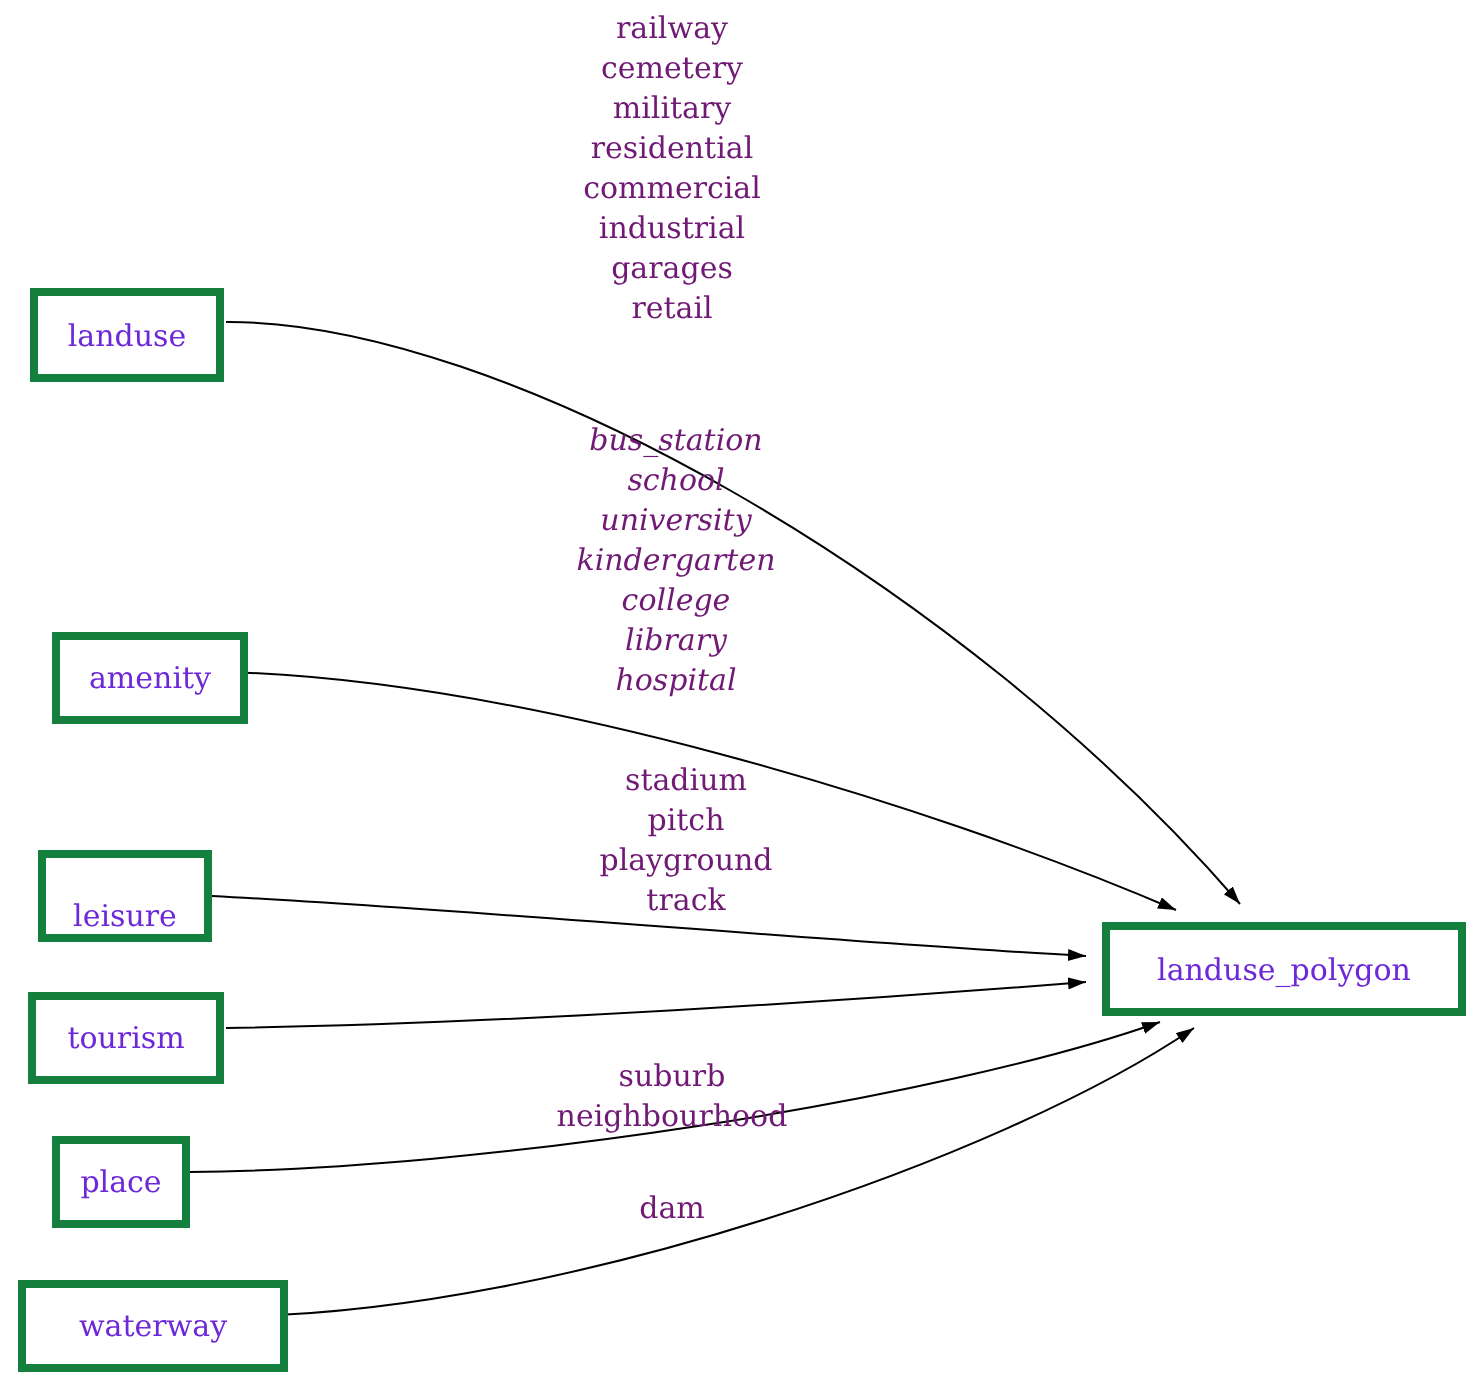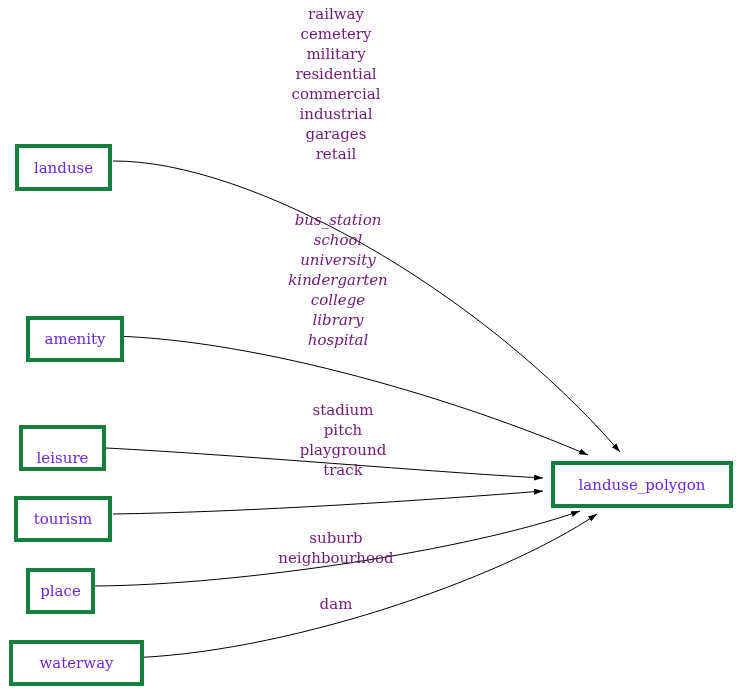--- a/index.html
+++ b/index.html
@@ -106,21 +106,21 @@
 retail</div>
 
   <div class="edge-label" style="left:238px; top:210px; width:200px;font-style:italic;">bus_station
 school
 university
 kindergarten
 college
 library
 hospital</div>
 
-  <div class="edge-label" style="left:243px; top:380px; width:200px;margin-top:20px;">stadium
+  <div class="edge-label" style="left:243px; top:380px; width:200px;">stadium
 pitch
 playground
 track</div>
 
 
   <div class="edge-label" style="left:236px; top:528px; width:200px;">suburb
 neighbourhood</div>
 
   <div class="edge-label" style="left:236px; top:594px; width:200px;">dam</div>
 

